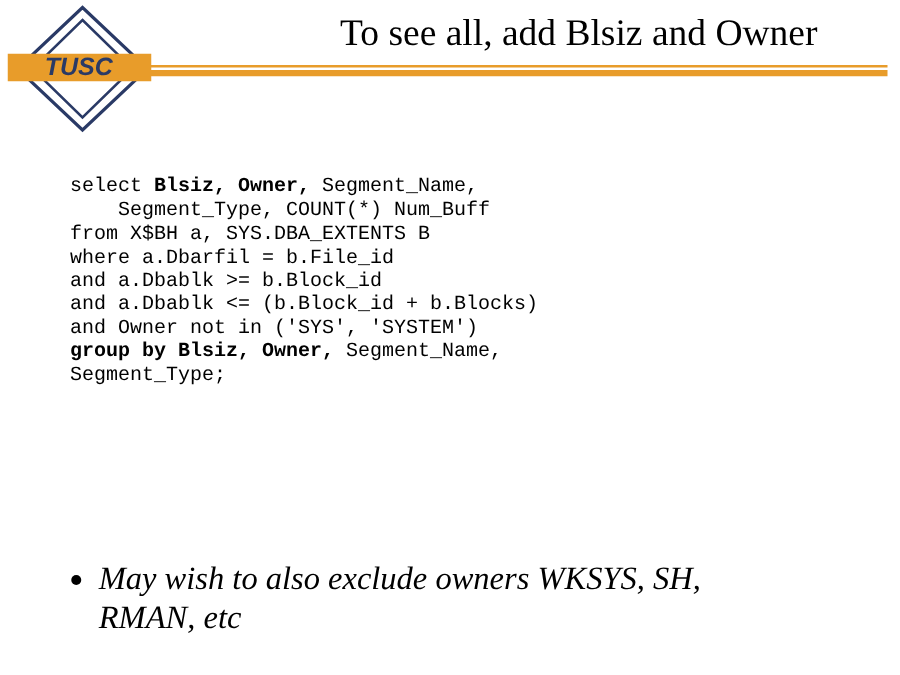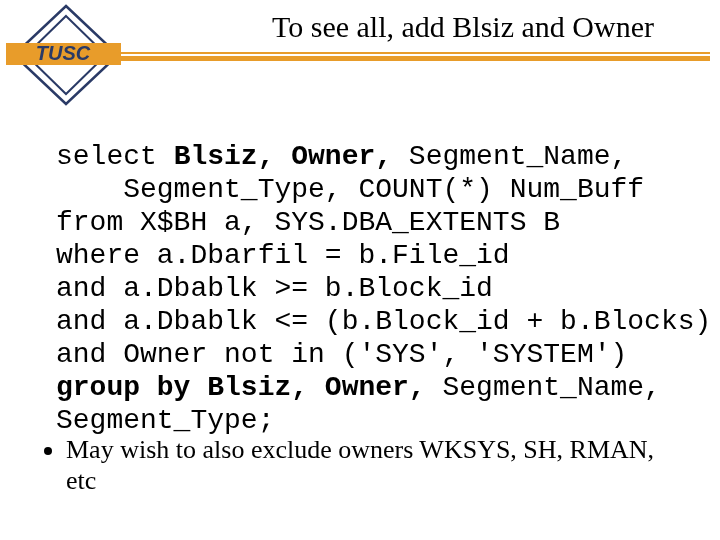--- a/index.html
+++ b/index.html
@@ -46,36 +46,37 @@
     top: 56px;
     width: 600px;
     height: 5px;
     background: #e89c2a;
   }
   .code-block {
     position: absolute;
     left: 56px;
     top: 140px;
     font-family: "Courier New", Courier, monospace;
-    font-size: 28px;
+    font-size: 16px;
     line-height: 1.18;
     white-space: pre;
   }
   .bold { font-weight: bold; }
   .bullets {
     position: absolute;
     left: 32px;
     top: 430px;
     right: 60px;
     font-family: "Times New Roman", Times, serif;
     font-size: 26px;
     line-height: 1.2;
     list-style: disc outside;
     padding-left: 30px;
-    margin: 4px;
+    margin: 17px;
+    font-style: italic;
   }
   .bullets li { margin: 0; }
 </style>
 </head>
 <body>
 
 <div class="slide">
 
   <div class="logo">
     <svg width="120" height="110" viewBox="0 0 120 110">

